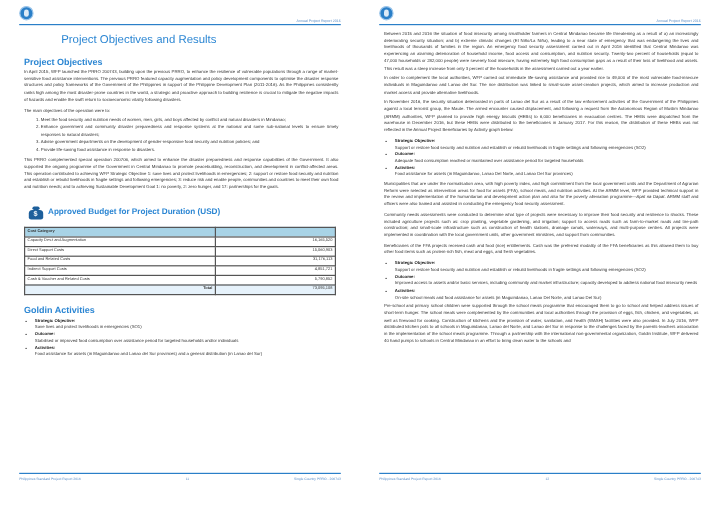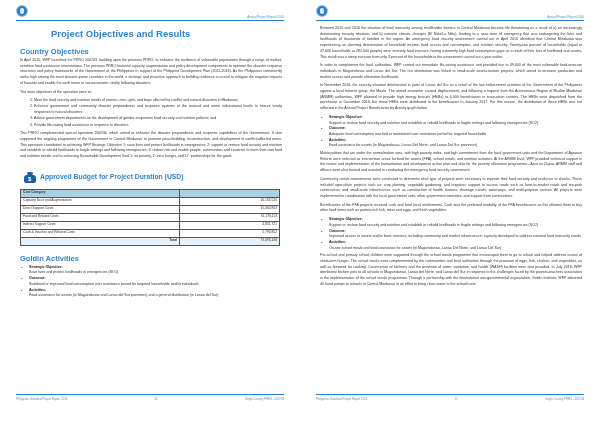--- a/index.html
+++ b/index.html
@@ -5,21 +5,21 @@
   html, body { margin:0; padding:0; background:#ffffff; }
   body { width:600px; height:424px; overflow:hidden; position:relative; font-family:"Liberation Sans", sans-serif; color:#222; }
   .page { position:absolute; top:0; width:300px; height:424px; background:#fff; box-sizing:border-box; }
   .page.left { left:0; }
   .page.right { left:300px; }
   .logo { position:absolute; top:5px; left:16px; width:12px; height:12px; border-radius:50%; background:#2a7fc8; border:1px solid #9cc5ea; box-sizing:border-box; }
   .logo::after { content:""; position:absolute; left:3px; top:2px; width:4px; height:6px; border-radius:2px; background:#dceaf7; }
   .hdr-line { position:absolute; top:20px; left:16px; width:268px; height:1px; background:#2a7fc8; }
   .hdr-text { position:absolute; top:15px; right:16px; font-size:3px; color:#5d8fc7; }
   .content { position:absolute; left:20px; top:27px; width:262px; font-size:3.6px; line-height:5.7px; text-align:justify; color:#333; }
-  .h1 { font-size:9.5px; font-weight:bold; color:#2b86d3; margin:1px 0 8px 0; line-height:11px; text-align:left;padding-left:31px; }
+  .h1 { font-size:9.5px; font-weight:normal; color:#2b86d3; margin:1px 0 8px 0; line-height:11px; text-align:left;padding-left:31px; }
   .h2 { font-size:7.5px; font-weight:bold; color:#2b86d3; margin:0 0 2px 0; line-height:9px; text-align:left; }
   p { margin:0 0 3px 0; }
   ol { margin:0 0 3px 0; padding-left:14px; }
   ol li { margin-bottom:0.5px; }
   ul.blt { list-style:none; margin:0 0 2px 0; padding-left:0; }
   ul.blt li { position:relative; padding-left:9px; }
   ul.blt li.head::before { content:"•"; position:absolute; left:1px; top:0; font-size:4px; }
   ul.blt li .k { font-weight:bold; color:#222; }
   .budget-title { display:flex; align-items:center; gap:4px; margin:12px 0 6px 4px; }
   .money-icon { width:12px; height:11px; position:relative; }
@@ -41,21 +41,21 @@
 </head>
 <body>
 
 <div class="page left">
   <div class="logo"></div>
   <div class="hdr-text">Annual Project Report 2016</div>
   <div class="hdr-line"></div>
 
   <div class="content">
     <div class="h1">Project Objectives and Results</div>
-    <div class="h2">Country Objectives</div>
+    <div class="h2">Project Objectives</div>
     <p>In April 2015, WFP launched the PRRO 200743, building upon the previous PRRO, to enhance the resilience of vulnerable populations through a range of market-sensitive food assistance interventions. The previous PRRO featured capacity augmentation and policy development components to optimise the disaster response structures and policy frameworks of the Government of the Philippines in support of the Philippine Development Plan (2011-2016). As the Philippines consistently ranks high among the most disaster-prone countries in the world, a strategic and proactive approach to building resilience is crucial to mitigate the negative impacts of hazards and enable the swift return to socioeconomic vitality following disasters.</p>
     <p>The main objectives of the operation were to:</p>
     <ol>
       <li>Meet the food security and nutrition needs of women, men, girls, and boys affected by conflict and natural disasters in Mindanao;</li>
       <li>Enhance government and community disaster preparedness and response systems at the national and some sub-national levels to ensure timely responses to natural disasters;</li>
       <li>Advise government departments on the development of gender-responsive food security and nutrition policies; and</li>
       <li>Provide life-saving food assistance in response to disasters.</li>
     </ol>
     <p>This PRRO complemented special operation 200706, which aimed to enhance the disaster preparedness and response capabilities of the Government. It also supported the ongoing programme of the Government in Central Mindanao to promote peacebuilding, reconstruction, and development in conflict-affected areas. This operation contributed to achieving WFP Strategic Objective 1: save lives and protect livelihoods in emergencies; 2: support or restore food security and nutrition and establish or rebuild livelihoods in fragile settings and following emergencies; 3: reduce risk and enable people, communities and countries to meet their own food and nutrition needs; and to achieving Sustainable Development Goal 1: no poverty, 2: zero hunger, and 17: partnerships for the goals.</p>
 

